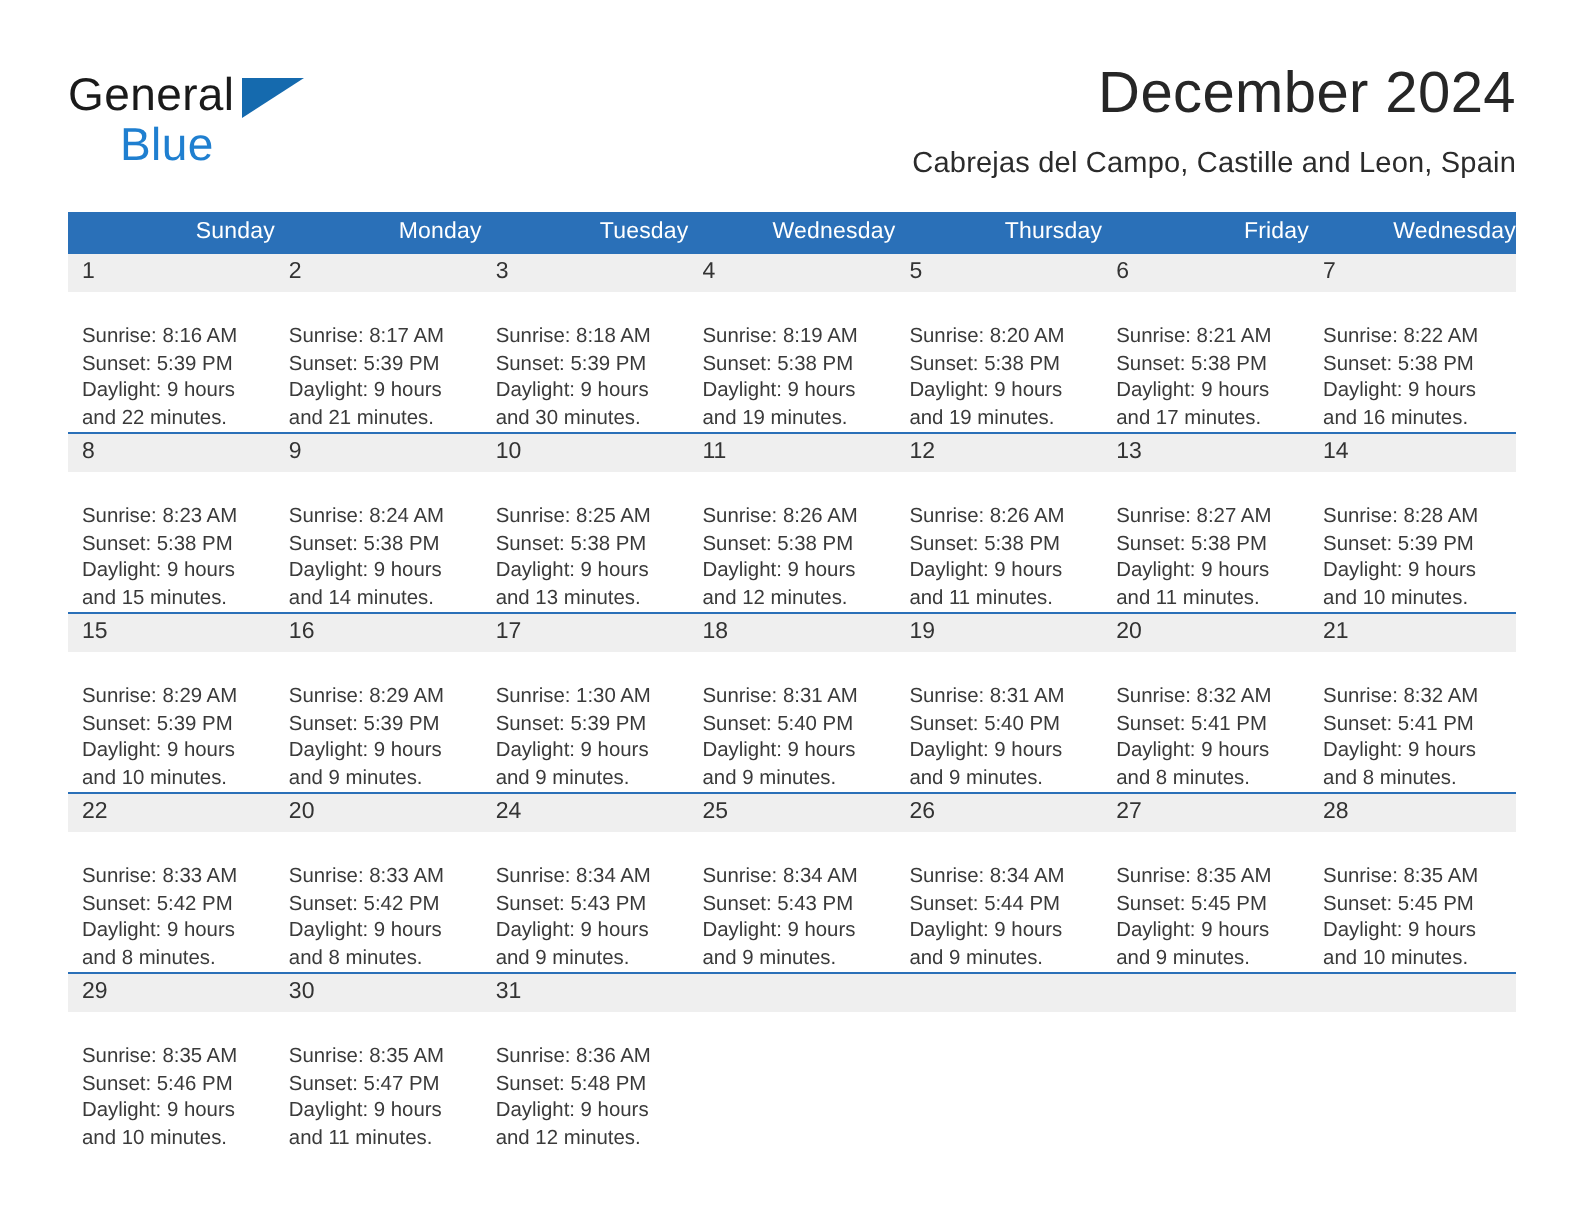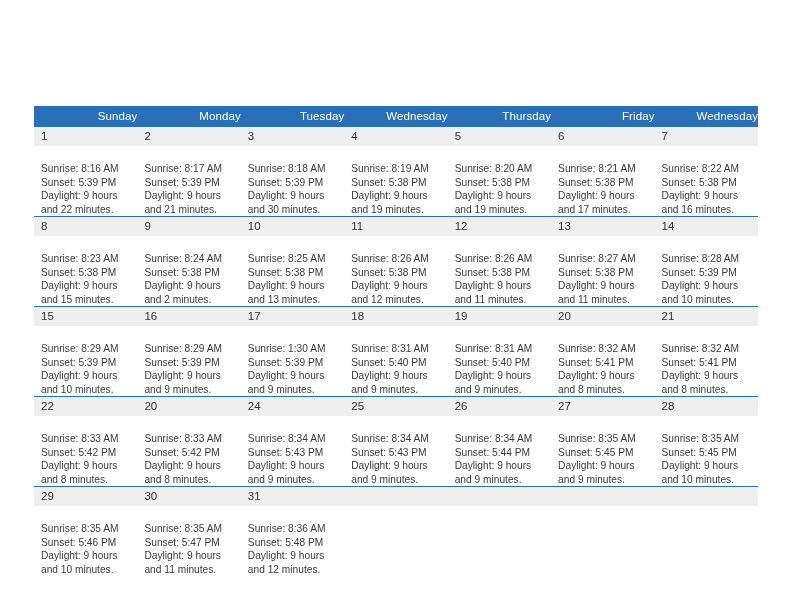--- a/index.html
+++ b/index.html
@@ -135,20 +135,34 @@
     box-sizing: border-box;
     margin-top: 12px;
   }
   .details div { white-space: nowrap; }
 </style>
 </head>
 <body>
 
 <div class="page">
 
+  <div class="masthead">
+
+    <div class="brand">
+      <span class="brand-general">General</span>
+      <span class="brand-mark"></span>
+      <span class="brand-blue">Blue</span>
+    </div>
+
+    <div class="title-block">
+      <h1 class="cal-title">December 2024</h1>
+      <h2 class="cal-subtitle">Cabrejas del Campo, Castille and Leon, Spain</h2>
+    </div>
+
+  </div>
 
   <table class="calendar">
     <colgroup>
       <col>
         <col>
         <col>
         <col>
         <col>
         <col>
         <col>
@@ -239,21 +253,21 @@
               <div>Daylight: 9 hours</div>
               <div>and 15 minutes.</div>
             </div>
           </td>
           <td>
             <div class="daynum">9</div>
             <div class="details">
               <div>Sunrise: 8:24 AM</div>
               <div>Sunset: 5:38 PM</div>
               <div>Daylight: 9 hours</div>
-              <div>and 2 minutes.</div>
+              <div>and 14 minutes.</div>
             </div>
           </td>
           <td>
             <div class="daynum">10</div>
             <div class="details">
               <div>Sunrise: 8:25 AM</div>
               <div>Sunset: 5:38 PM</div>
               <div>Daylight: 9 hours</div>
               <div>and 13 minutes.</div>
             </div>

